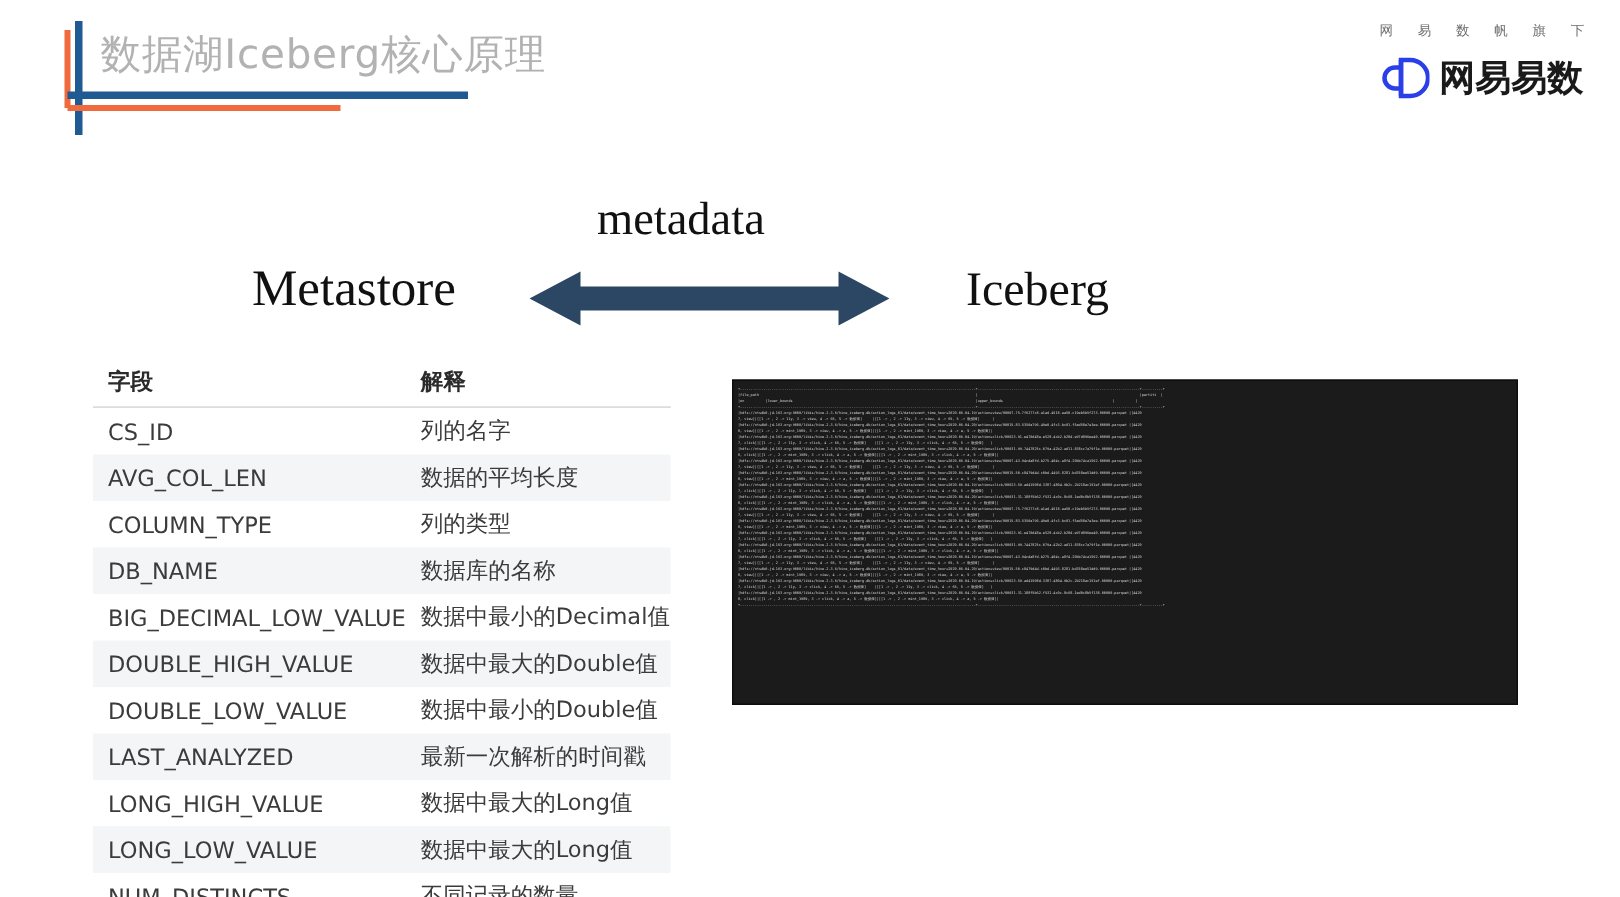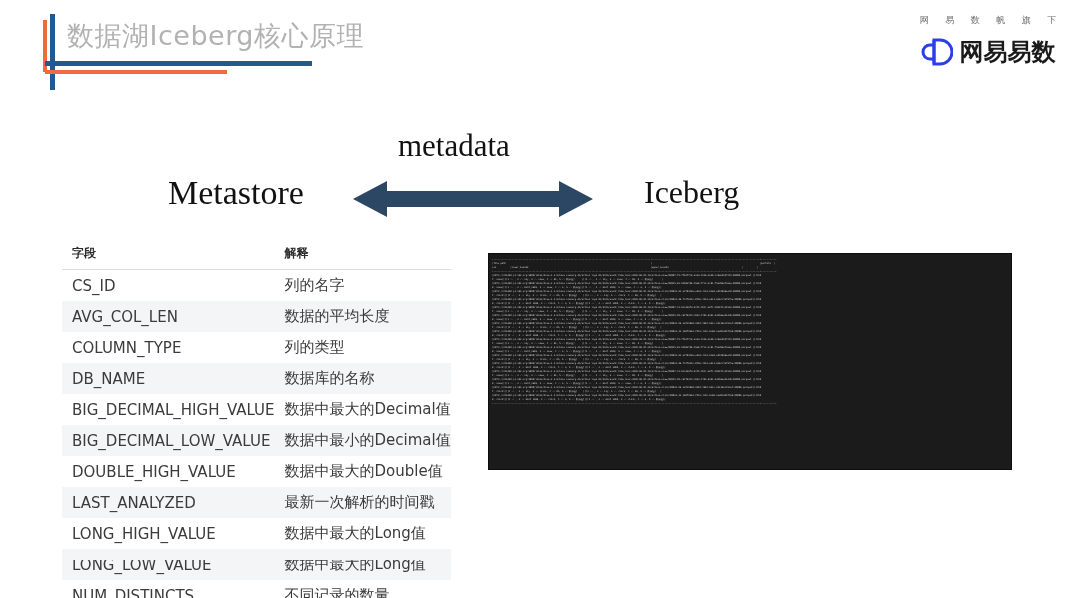--- a/index.html
+++ b/index.html
@@ -129,21 +129,21 @@
     left: 62px; top: 238px;
     width: 384px;
     border-collapse: collapse;
     font-size: 9.5px;
     background: #ffffff;
   }
   #meta-table th {
     text-align: left;
     font-weight: bold;
     font-family: "DejaVu Sans", "Liberation Sans", sans-serif;
-    font-size: 12px;
+    font-size: 15px;
     color: #2b2b2b;
     padding: 7px 0 7px 10px;
     border-bottom: 1px solid #dcdcdc;
     background: #ffffff;
   }
   #meta-table td {
     padding: 6px 0 6px 10px;
     color: #3b3b3b;
     font-family: "DejaVu Sans", "Liberation Sans", sans-serif;
     font-size: 15px;
@@ -237,30 +237,30 @@
       </tr>
     <tr>
         <td class="col-field">COLUMN_TYPE</td>
         <td class="col-desc">列的类型</td>
       </tr>
     <tr>
         <td class="col-field">DB_NAME</td>
         <td class="col-desc">数据库的名称</td>
       </tr>
     <tr>
-        <td class="col-field">BIG_DECIMAL_HIGH_VALUE</td>
-        <td class="col-desc">数据中最大的Decimal值</td>
-      </tr>
-    <tr>
         <td class="col-field">BIG_DECIMAL_LOW_VALUE</td>
         <td class="col-desc">数据中最小的Decimal值</td>
       </tr>
     <tr>
         <td class="col-field">DOUBLE_HIGH_VALUE</td>
         <td class="col-desc">数据中最大的Double值</td>
+      </tr>
+    <tr>
+        <td class="col-field">DOUBLE_LOW_VALUE</td>
+        <td class="col-desc">数据中最小的Double值</td>
       </tr>
     <tr>
         <td class="col-field">LAST_ANALYZED</td>
         <td class="col-desc">最新一次解析的时间戳</td>
       </tr>
     <tr>
         <td class="col-field">LONG_HIGH_VALUE</td>
         <td class="col-desc">数据中最大的Long值</td>
       </tr>
     <tr>

